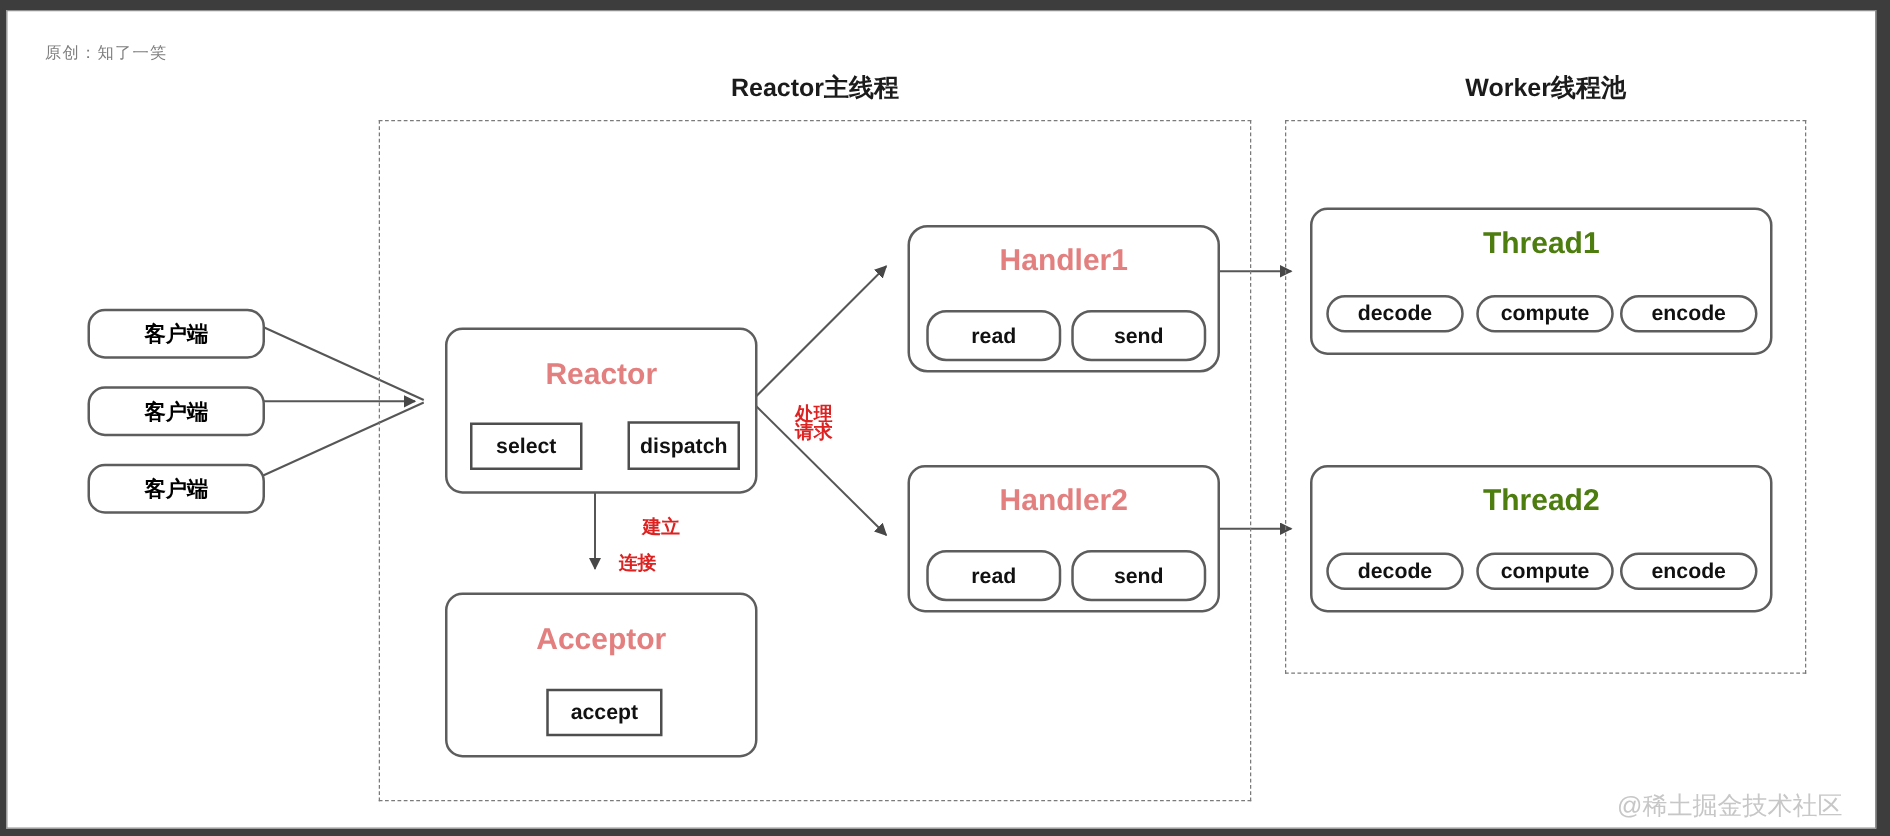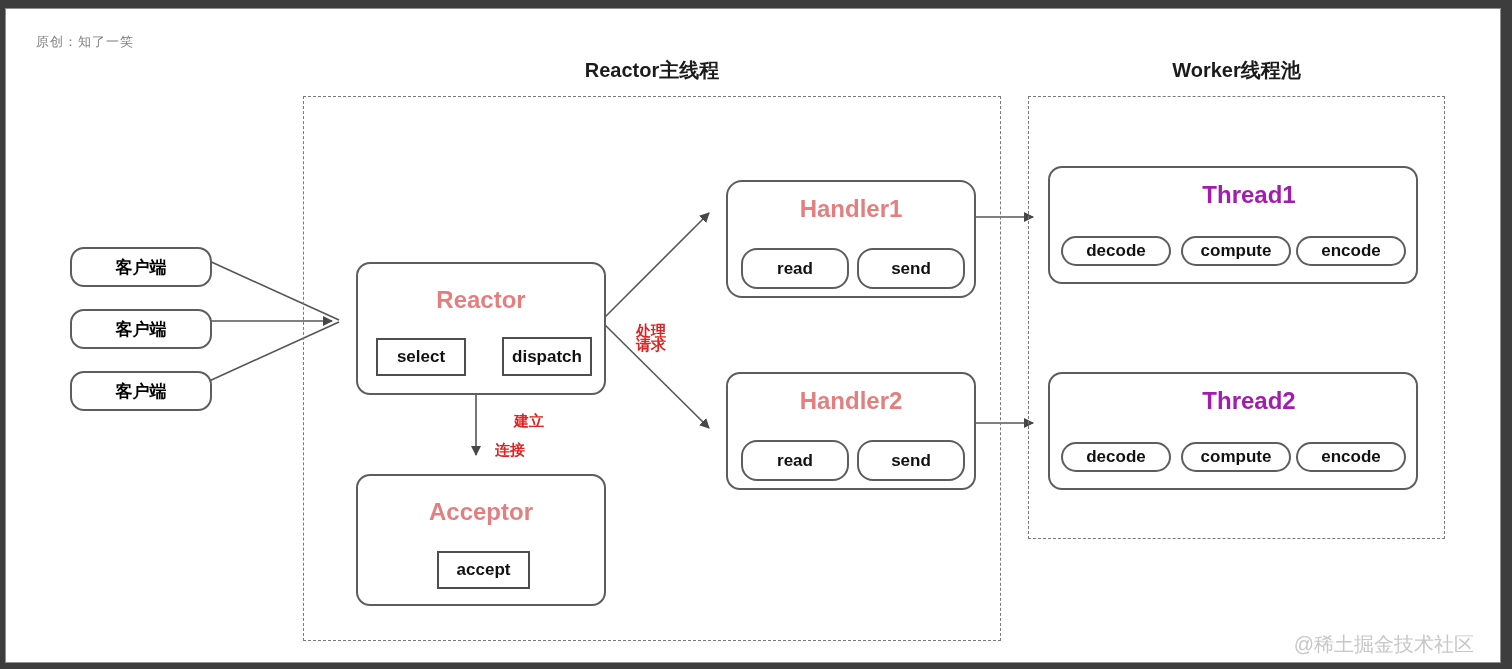--- a/index.html
+++ b/index.html
@@ -45,21 +45,21 @@
     border: 2px solid #5d5d5d;
     border-radius: 14px;
   }
   .node-title {
     width: 100%;
     text-align: center;
     font-weight: bold;
     font-size: 24px;
     color: #e37f7f;
   }
-  .thread-title { color: #a21caf; margin-left: 16px; }
+  .thread-title { color: #4d7c0f; }
 
   .client {
     left: 64px; width: 142px; height: 40px;
     display: flex; align-items: center; justify-content: center;
     font-size: 17px; font-weight: bold; color: #000000;
   }
   #client-0 { top: 238px; }
   #client-1 { top: 300px; }
   #client-2 { top: 362px; }
 

